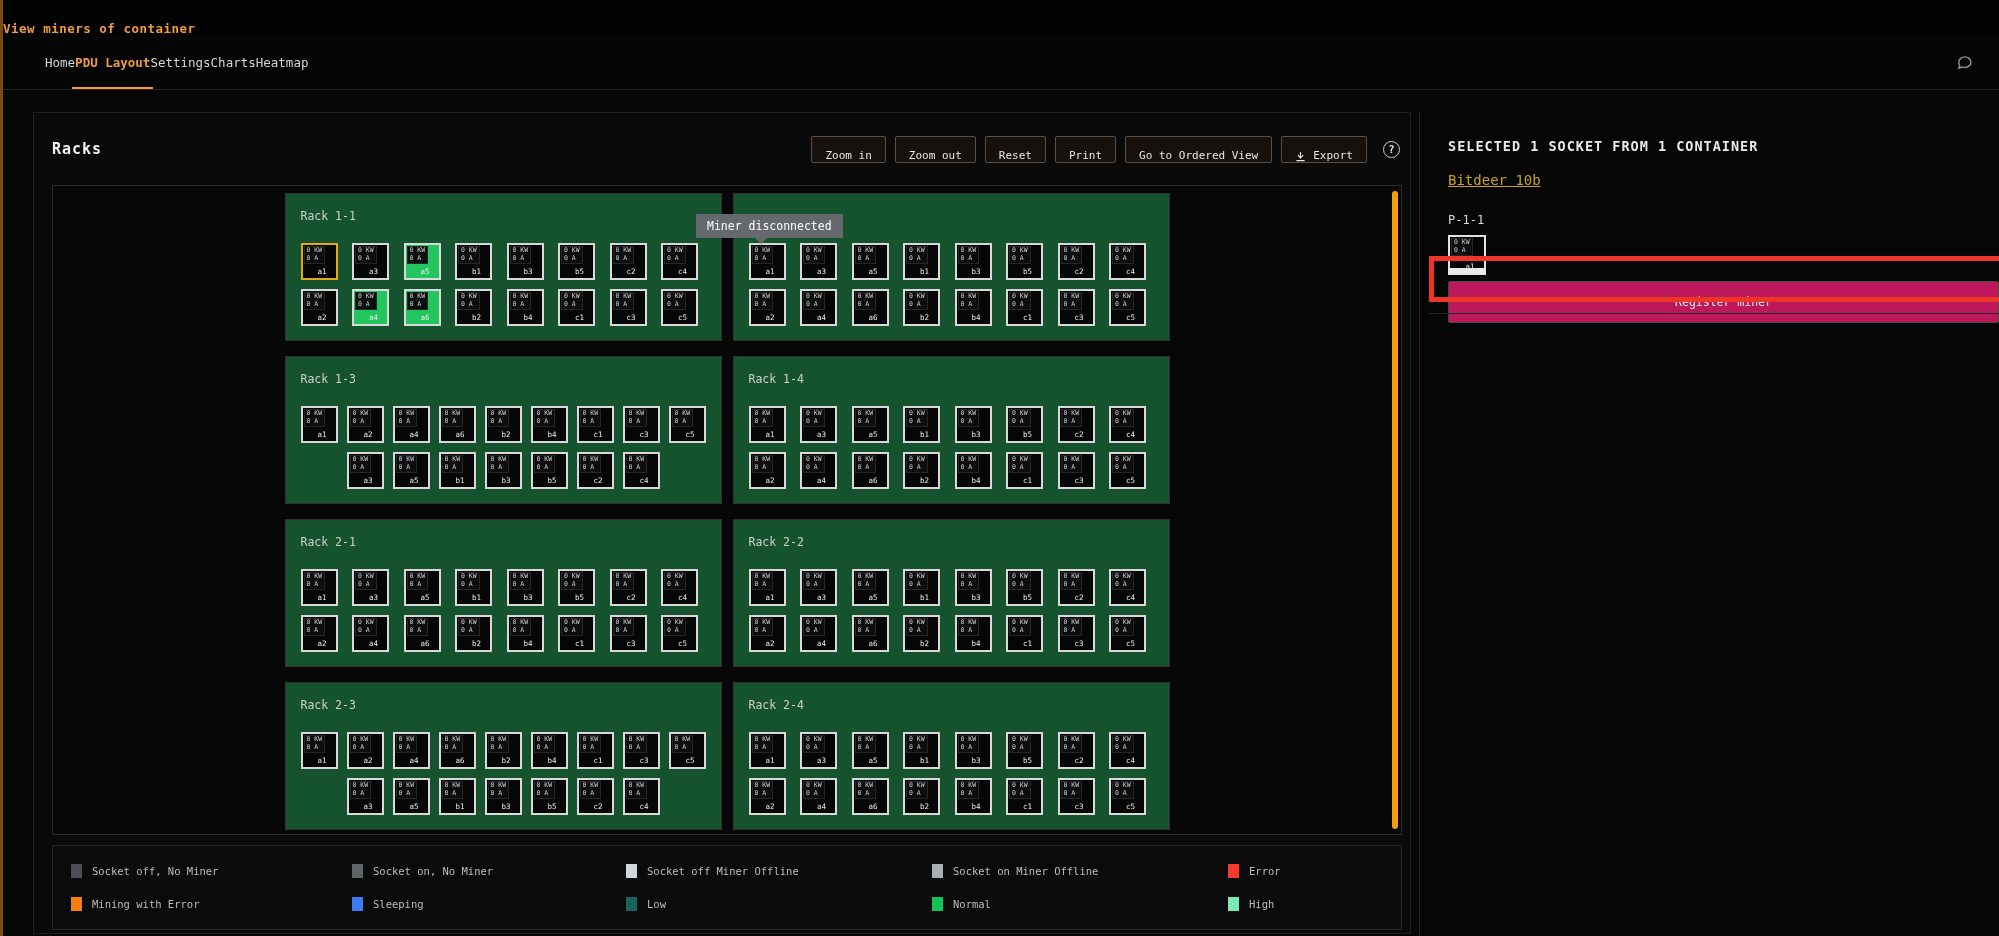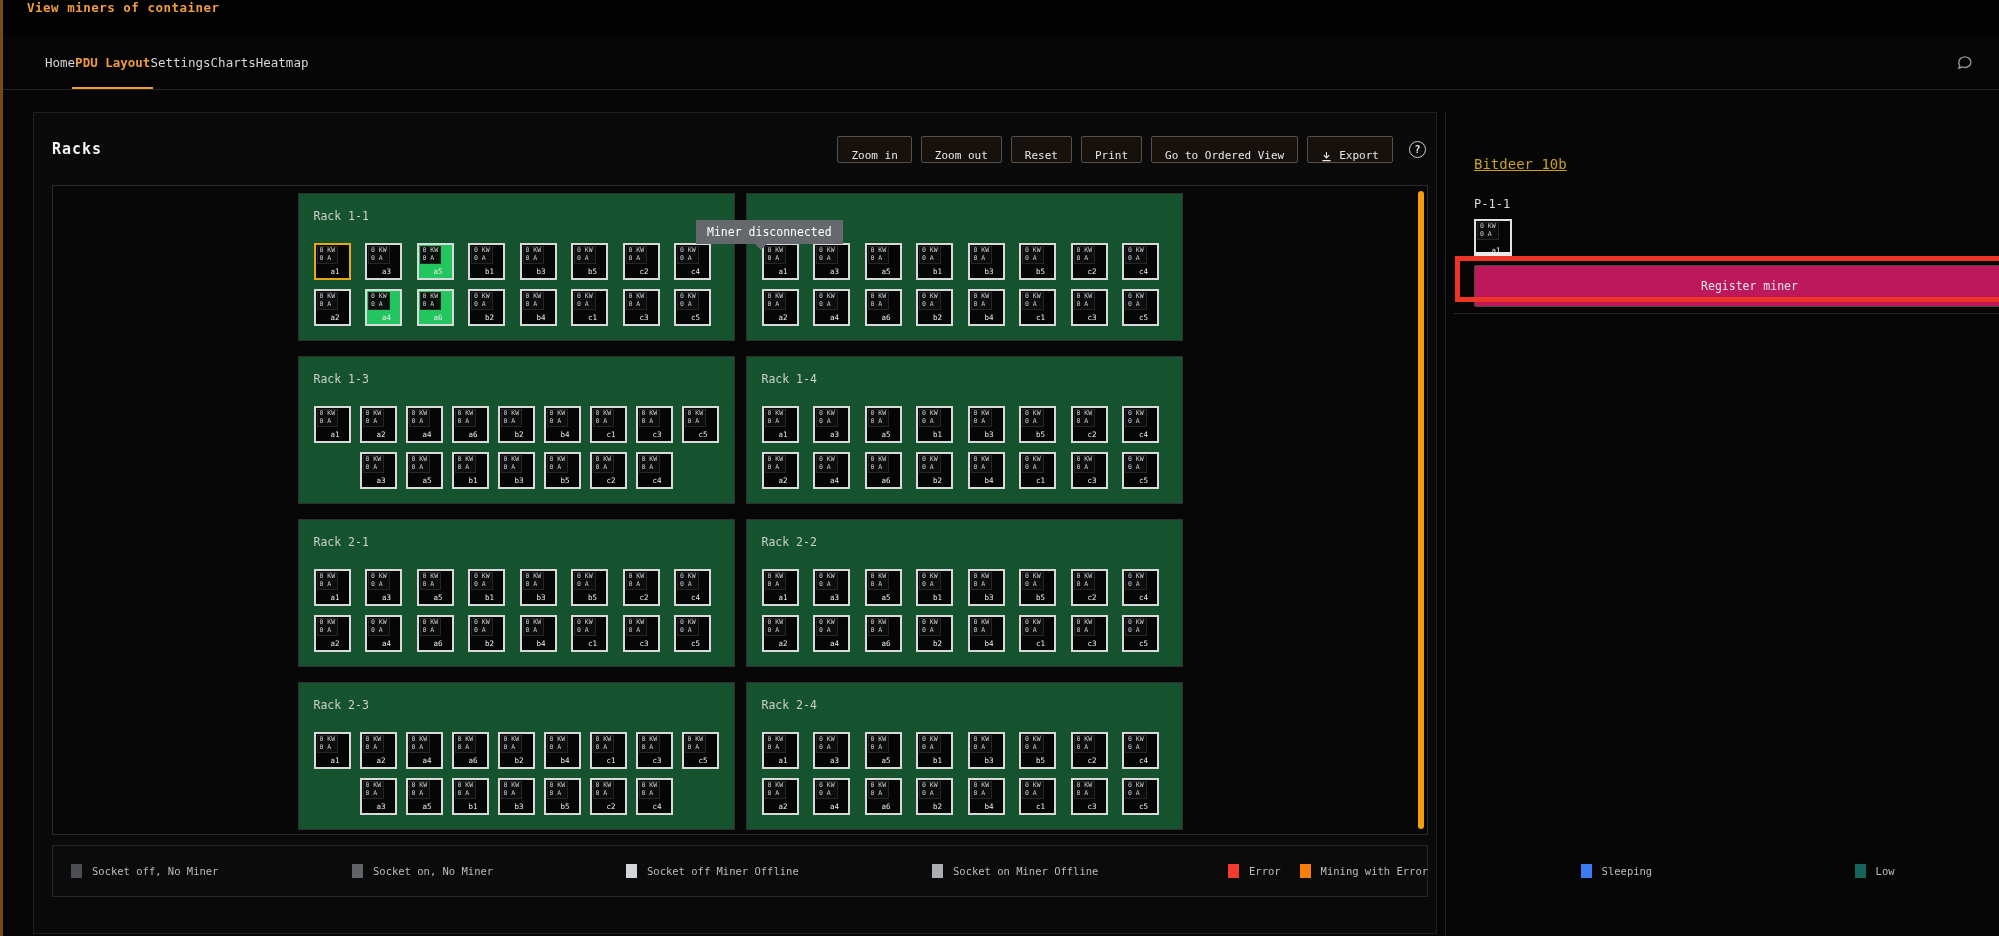--- a/index.html
+++ b/index.html
@@ -1,21 +1,21 @@
 <!DOCTYPE html>
 <html style="--accent: #ef9b3e; --selected: #e9a718; --normal: #22c55e; --scrollbar: #f59e0b; --annotation: #ee3424; --link: #c9a21f; --socket-border: #d9d9d9;"><head>
 <meta charset="utf-8">
 <style>
   *{box-sizing:border-box;margin:0;padding:0}
   html,body{width:1999px;height:936px;overflow:hidden}
   body{background:#040404;font-family:"DejaVu Sans Mono","Liberation Mono",monospace;-webkit-font-smoothing:antialiased}
   .app{width:1999px;height:936px;background:#060606;border-left:3px solid #7a4a14;position:relative;overflow:hidden}
 
   
-  .topbar{height:36px;display:flex;align-items:flex-start;padding-left:24px;background:#020202}
+  .topbar{height:36px;display:flex;align-items:flex-end;background:#020202}
   .top-title{color:var(--accent);font-size:12.5px;font-weight:bold;letter-spacing:.5px}
 
   
   .tabbar{height:54px;border-bottom:1px solid #252525;display:flex;align-items:stretch;padding-left:42px;position:relative;background:#050505}
   .tabs{display:flex;}
   .tab{display:flex;align-items:center;color:#d6d6d6;font-size:12.5px;position:relative;cursor:pointer;white-space:nowrap}
   .tab.active{color:var(--accent);font-weight:bold}
   .tab.active::after{content:"";position:absolute;left:-3px;right:-3px;bottom:0;height:2px;background:var(--accent)}
   .chat-icon{position:absolute;right:26px;top:18px;line-height:0;cursor:pointer}
 
@@ -40,27 +40,27 @@
 
   
   .socket{width:37px;height:37px;border:2px solid var(--socket-border);background:#060606;position:relative;flex:0 0 auto;cursor:pointer}
   .socket.selected{border-color:var(--selected)}
   .socket.normal{background:var(--normal)}
   .meter{position:absolute;top:1px;left:1px;background:#0d0d0d;border:1px solid #262626;padding:0 2px 1px;color:#c9ccd0;font-size:6.5px;line-height:7.5px;white-space:nowrap}
   .socket.normal .meter{background:#0b100c}
   .slabel{position:absolute;bottom:2px;left:0;right:0;text-align:center;color:#ececec;font-size:7.5px;transform:translateX(3px)}
 
   
-  .tooltip{position:absolute;top:34px;left:643px;background:#65686d;color:#fff;font-size:11.5px;padding:5px 11px;z-index:5;white-space:nowrap}
+  .tooltip{position:absolute;top:28px;left:643px;background:#65686d;color:#fff;font-size:11.5px;padding:5px 11px;z-index:5;white-space:nowrap}
   .tooltip::after{content:"";position:absolute;left:58px;bottom:-6px;border-left:7px solid transparent;border-right:7px solid transparent;border-top:7px solid #65686d}
 
   .scroll-thumb{position:absolute;right:3px;top:5px;bottom:5px;width:6px;border-radius:3px;background:var(--scrollbar);cursor:pointer}
 
   
-  .legend{margin:10px 8px 0 18px;border:1px solid #262626;background:#0b0b0b;padding:18px;display:flex;flex-direction:row;gap:19px}
+  .legend{margin:10px 8px 0 18px;border:1px solid #262626;background:#0b0b0b;padding:18px;display:flex;flex-direction:column;gap:19px}
   .legend-row{display:grid;grid-template-columns:281px 274px 306px 296px auto;align-items:center}
   .legend-item{display:flex;align-items:center;gap:10px}
   .swatch{width:11px;height:14px;display:inline-block;flex:0 0 auto}
   .ltext{color:#b9bcbf;font-size:10.5px;white-space:nowrap}
 
   
   .right-panel{flex:1;align-self:stretch;border-left:1px solid #232323;margin-left:8px;padding:26px 0 0 28px;position:relative}
   .right-panel h3{color:#eaeaea;font-size:13.5px;letter-spacing:1px;font-weight:bold;white-space:nowrap}
   .container-link{display:inline-block;margin-top:18px;color:var(--link);font-weight:normal;font-size:14px;text-decoration:underline;cursor:pointer}
   .socket-id{margin-top:24px;color:#dcdcdc;font-size:12px}
@@ -1128,20 +1128,21 @@
             </div>
             <div class="legend-item">
               <span class="swatch" style="background: rgb(124, 233, 180);"></span>
               <span class="ltext">High</span>
             </div>
           </div>
         </div>
     </section>
 
     <aside class="right-panel">
+      <h3>SELECTED 1 SOCKET FROM 1 CONTAINER</h3>
       <a class="container-link">Bitdeer 10b</a>
       <div class="socket-id">P-1-1</div>
 
       <div class="socket thumb">
         <div class="meter">
           <div>0 KW</div>
           <div>0 A</div>
         </div>
         <div class="slabel">a1</div>
       </div>

